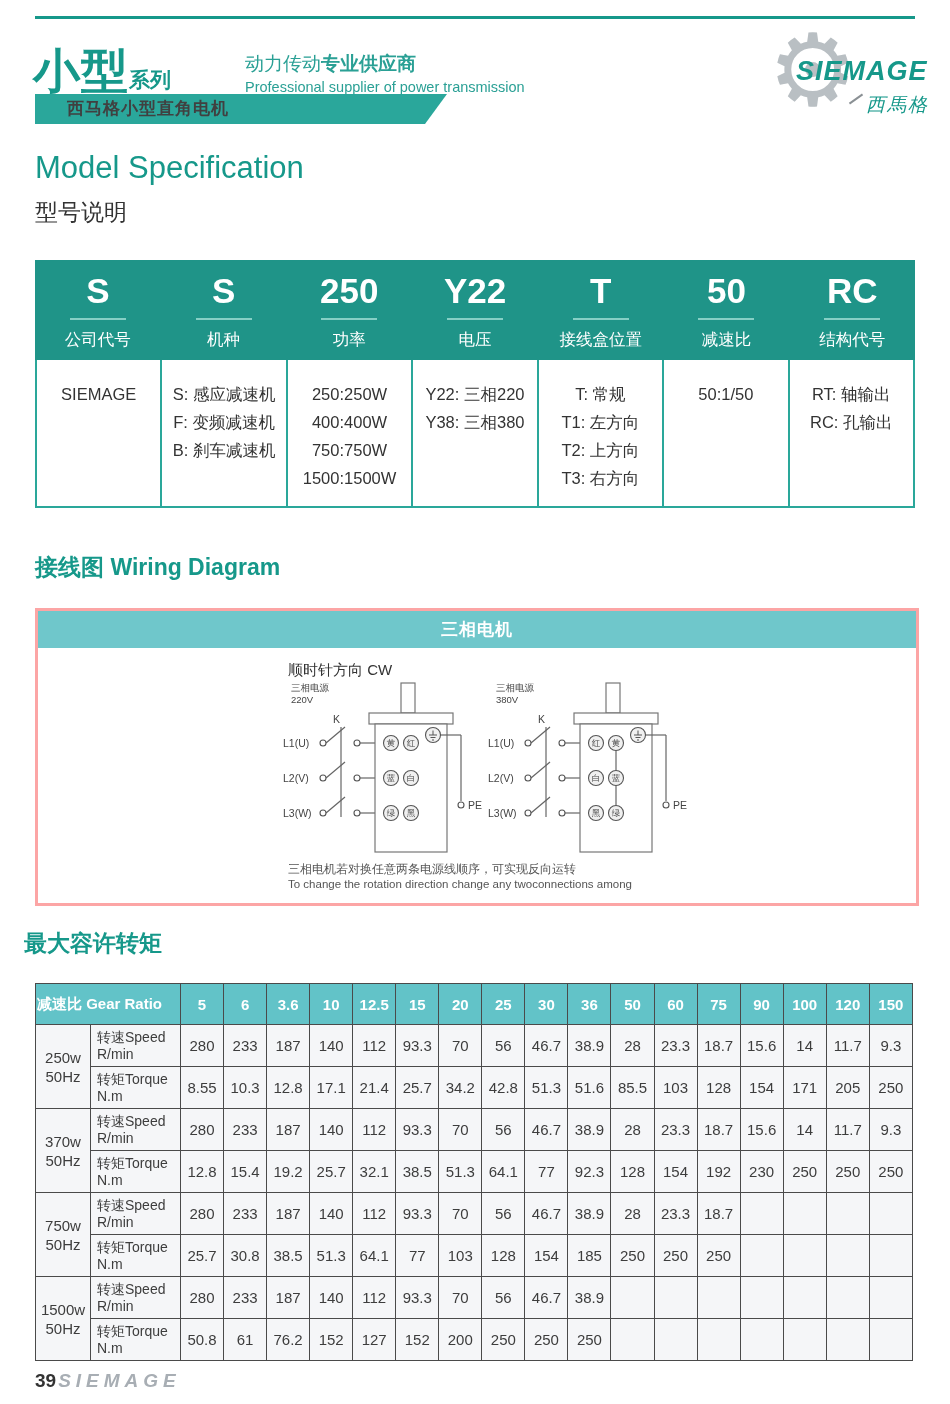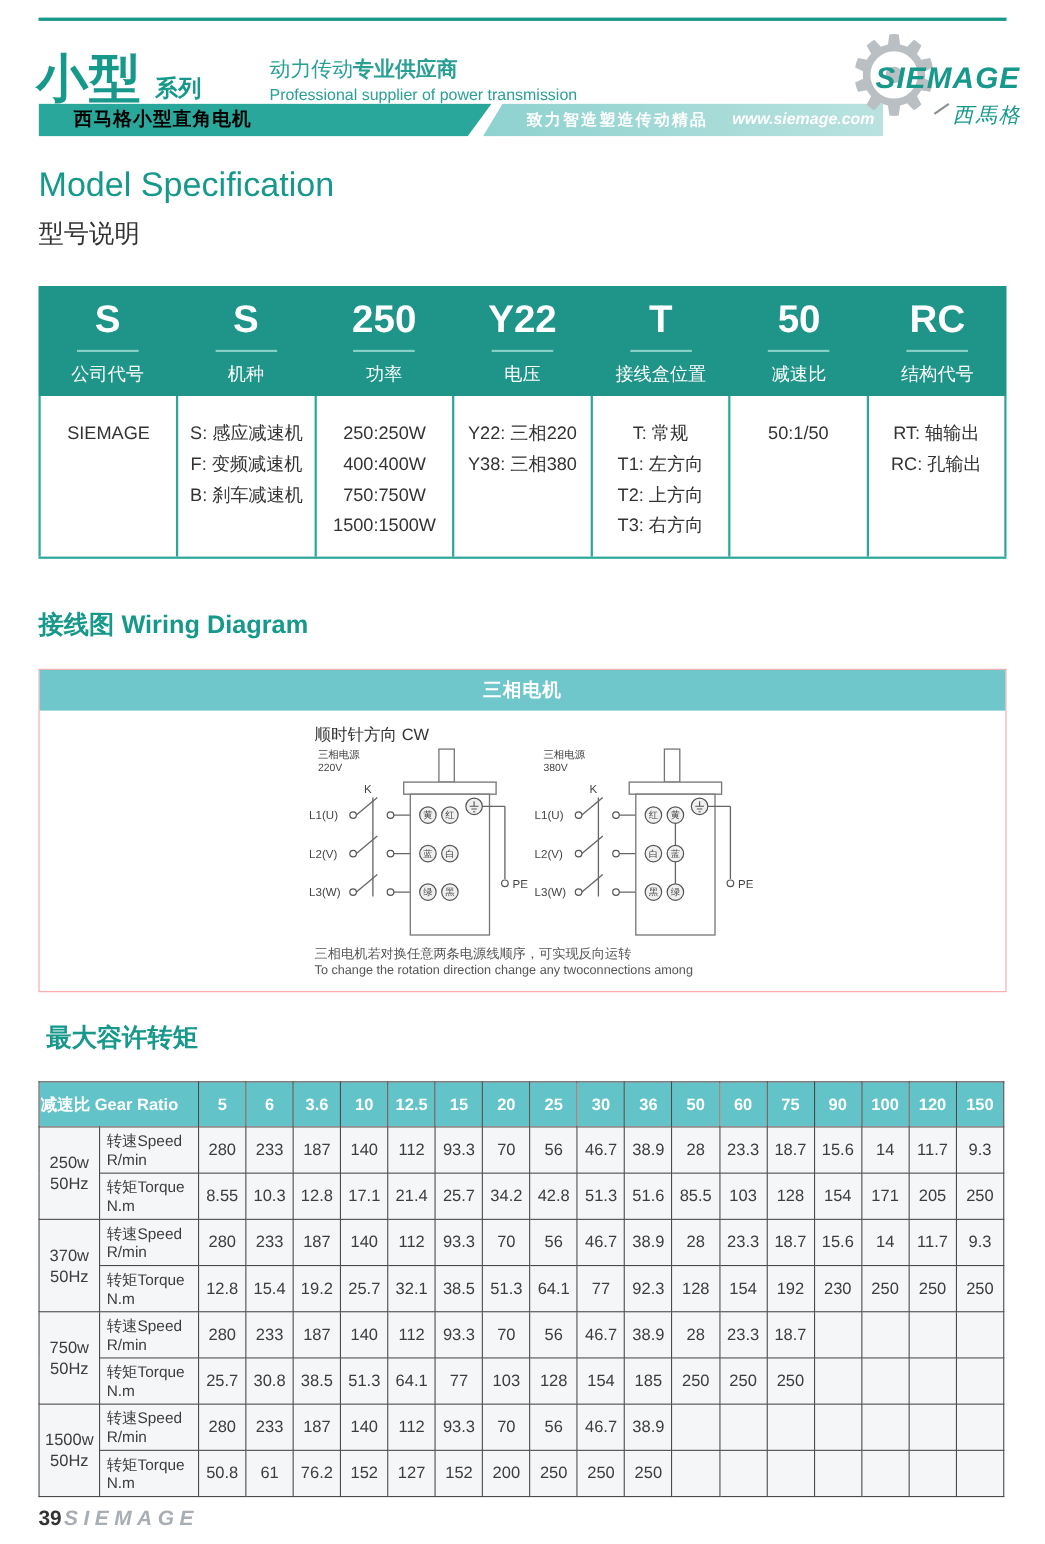--- a/index.html
+++ b/index.html
@@ -6,61 +6,61 @@
   body{
     width:950px;height:1404px;position:relative;background:#ffffff;
     font-family:"Liberation Sans","DejaVu Sans",sans-serif;color:#333;overflow:hidden;
   }
   .abs{position:absolute}
 
   
   .top-rule{left:35px;top:16px;width:880px;height:3px;background:#16988a}
   .series{left:33px;top:40px;color:#16988a;white-space:nowrap}
   .series .big{font-size:47px;font-weight:900;letter-spacing:1px}
-  .series .small{font-size:21px;font-weight:700;margin-left:12px}
+  .series .small{font-size:21px;font-weight:700;margin-left:0}
   .slogan{left:245px;top:52px;color:#2aa095;line-height:1.25}
   .slogan .zh{font-size:19px}
   .slogan .zh .b{font-weight:bold}
   .slogan .en{font-size:14.5px;margin-top:2px}
   .banner{left:35px;top:94px;width:768px;height:30px}
   .banner .dark{position:absolute;left:0;top:0;width:412px;height:30px;background:#2aa79b;
     clip-path:polygon(0 0,100% 0,calc(100% - 22px) 100%,0 100%)}
-  .banner .dark span{display:block;color:#000000;font-weight:bold;font-size:17px;line-height:30px;padding-left:32px;letter-spacing:1px}
+  .banner .dark span{display:block;color:#404040;font-weight:bold;font-size:17px;line-height:30px;padding-left:32px;letter-spacing:1px}
   .banner .light{position:absolute;left:404px;top:0;width:364px;height:30px;
     background:linear-gradient(90deg,#8ed2cf,#b9e2df);
     clip-path:polygon(18px 0,100% 0,100% 100%,0 100%);
     display:flex;align-items:center;justify-content:flex-end;gap:22px;padding-right:8px;box-sizing:border-box}
   .banner .mid{color:#ffffff;font-weight:bold;font-size:14.5px;letter-spacing:2px}
   .banner .url{color:#ffffff;font-weight:bold;font-style:italic;font-size:14.5px}
   .logo{left:770px;top:26px;width:178px;height:108px}
   .logo .gear{position:absolute;left:-2px;top:-6px;font-size:100px;line-height:100px;color:#b9bfc3}
   .logo .name{position:absolute;left:26px;top:30px;font-size:27px;font-weight:900;font-style:italic;color:#16988a;letter-spacing:1px}
   .logo .cn{position:absolute;left:96px;top:66px;font-size:19px;font-style:italic;color:#16988a;letter-spacing:2px}
   .logo .swoosh{position:absolute;left:78px;top:72px;width:16px;height:2px;background:#8a9094;transform:rotate(-35deg)}
 
   
   .h1{left:35px;top:150px;font-size:31px;color:#16988a}
   .h1zh{left:35px;top:197px;font-size:23px;color:#333}
   .h2{left:35px;top:552px;font-size:23px;font-weight:bold;color:#16988a}
-  .h3{left:42px;top:928px;font-size:23px;font-weight:bold;color:#16988a}
+  .h3{left:24px;top:928px;font-size:23px;font-weight:bold;color:#16988a}
 
   
   .spec{left:35px;top:260px;width:880px}
   .spec-head{display:flex;background:#1f9488}
   .spec-hcell{flex:1;height:100px;color:#fff;text-align:center}
   .spec-hcell .code{font-size:35px;font-weight:bold;margin-top:11px}
   .spec-hcell .rule{width:56px;height:2px;background:#86cfc5;margin:7px auto 9px}
   .spec-hcell .hlabel{font-size:16.5px}
   .spec-body{display:flex;border-bottom:2px solid #2aa79a}
   .spec-bcell{flex:1;border-right:2px solid #2aa79a;min-height:126px;padding-top:20px;text-align:center;
     font-size:16.5px;line-height:28px;color:#333}
   .spec-bcell:first-child{border-left:2px solid #2aa79a}
 
   
-  .wbox{left:35px;top:608px;width:878px;height:292px;border:1px solid #fca5a5;background:#fff}
+  .wbox{left:35px;top:608px;width:878px;height:292px;border:3px solid #fca5a5;background:#fff}
   .wband{height:37px;background:#6fc7cb;color:#fff;font-weight:bold;font-size:17px;text-align:center;line-height:37px;letter-spacing:1px}
   .cw{position:absolute;left:250px;top:50px;font-size:15px;color:#333}
   .motor-svg{position:absolute}
   .motor-svg text{fill:#444}
   .wnote{position:absolute;left:250px;top:250px;color:#555;line-height:1.35}
   .wnote .zh{font-size:12px}
   .wnote .en{font-size:11.5px}
 
   
   .torque{left:35px;top:983px;width:878px}
@@ -87,24 +87,20 @@
 </div>
 
 <div class="abs slogan">
   <div class="zh"><span>动力传动</span><span class="b">专业供应商</span></div>
   <div class="en">Professional supplier of power transmission</div>
 </div>
 
 <div class="abs banner">
   <div class="dark">
     <span>西马格小型直角电机</span>
-  </div>
-  <div class="light">
-    <span class="mid">致力智造塑造传动精品</span>
-    <span class="url">www.siemage.com</span>
   </div>
 </div>
 
 <div class="abs logo">
   <span class="gear">⚙</span>
   <span class="name">SIEMAGE</span>
   <span class="swoosh"></span>
   <span class="cn">西馬格</span>
 </div>
 

